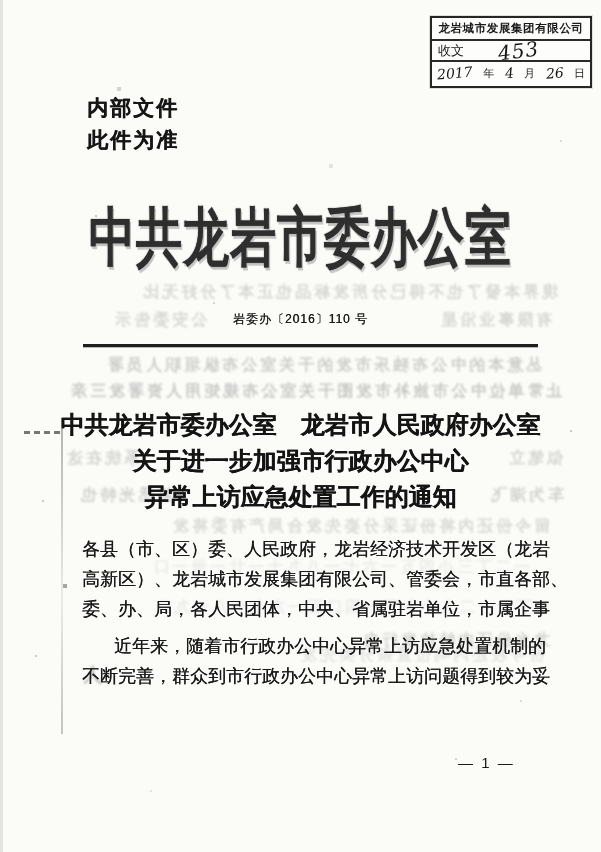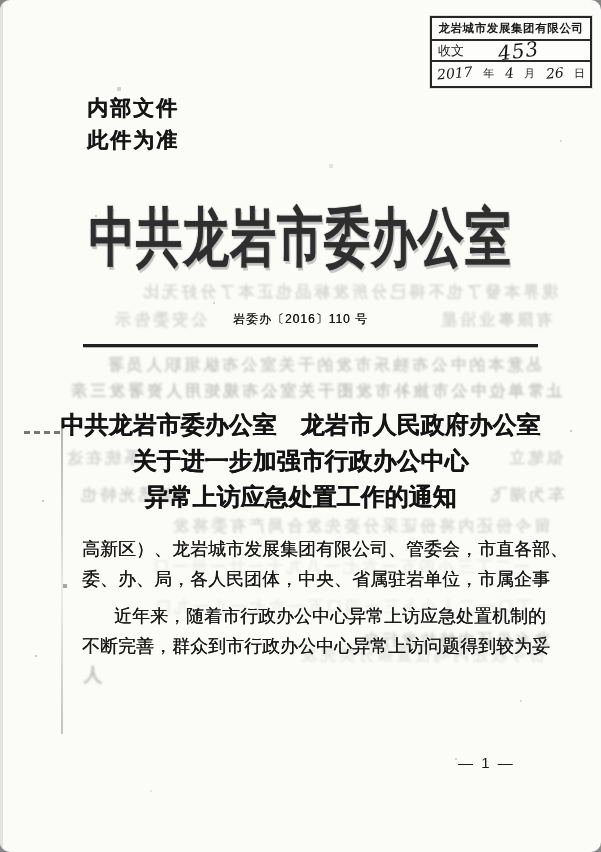--- a/index.html
+++ b/index.html
@@ -1,21 +1,20 @@
 <!DOCTYPE html>
 <html><head>
 <meta charset="utf-8">
 <style>
   html,body{margin:0;padding:0;background:#888;}
   .page{
     position:relative;width:601px;height:852px;overflow:hidden;
     background:#fbfbf8;
     font-family:"Liberation Sans","DejaVu Sans",sans-serif;
     color:#1d1d1d;
-    border-radius:10px;
   }
   .page-edge{position:absolute;left:0;top:0;width:3px;height:852px;background:#e3e3df;}
   
   .speckles{position:absolute;left:0;top:0;width:2px;height:2px;background:transparent;
     box-shadow:118px 88px 0 1px rgba(90,90,90,.25), 95px 215px 0 0 rgba(90,90,90,.3),
     213px 302px 0 0 rgba(90,90,90,.25), 560px 140px 0 0 rgba(90,90,90,.2),
     330px 165px 0 1px rgba(120,120,120,.18), 42px 500px 0 0 rgba(90,90,90,.3),
     64px 585px 0 1px rgba(60,60,60,.45), 570px 430px 0 0 rgba(90,90,90,.3),
     35px 655px 0 0 rgba(90,90,90,.3), 520px 700px 0 0 rgba(110,110,110,.25),
     455px 758px 0 0 rgba(120,120,120,.3), 150px 790px 0 0 rgba(130,130,130,.2);}
@@ -123,20 +122,21 @@
 
   <div class="rule"></div>
 
   <div class="doc-title">
     <div>中共龙岩市委办公室　龙岩市人民政府办公室</div>
     <div>关于进一步加强市行政办公中心</div>
     <div>异常上访应急处置工作的通知</div>
   </div>
 
   <div class="bodytext">
+    <div class="bline">各县（市、区）委、人民政府，龙岩经济技术开发区（龙岩</div>
     <div class="bline">高新区）、龙岩城市发展集团有限公司、管委会，市直各部、</div>
     <div class="bline">委、办、局，各人民团体，中央、省属驻岩单位，市属企事</div>
     <div class="bline indent para2">近年来，随着市行政办公中心异常上访应急处置机制的</div>
     <div class="bline">不断完善，群众到市行政办公中心异常上访问题得到较为妥</div>
   </div>
 
   <div class="pagenum">— 1 —</div>
 
 </div>
 

